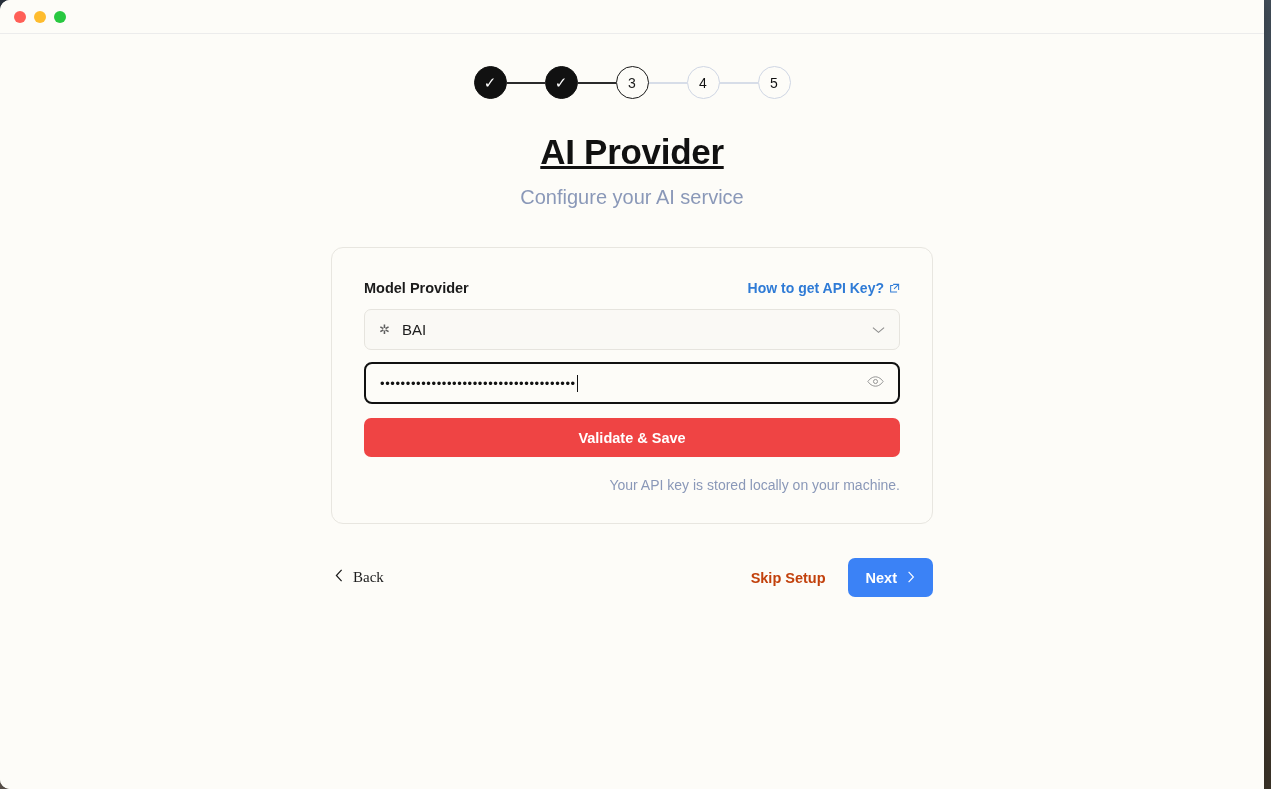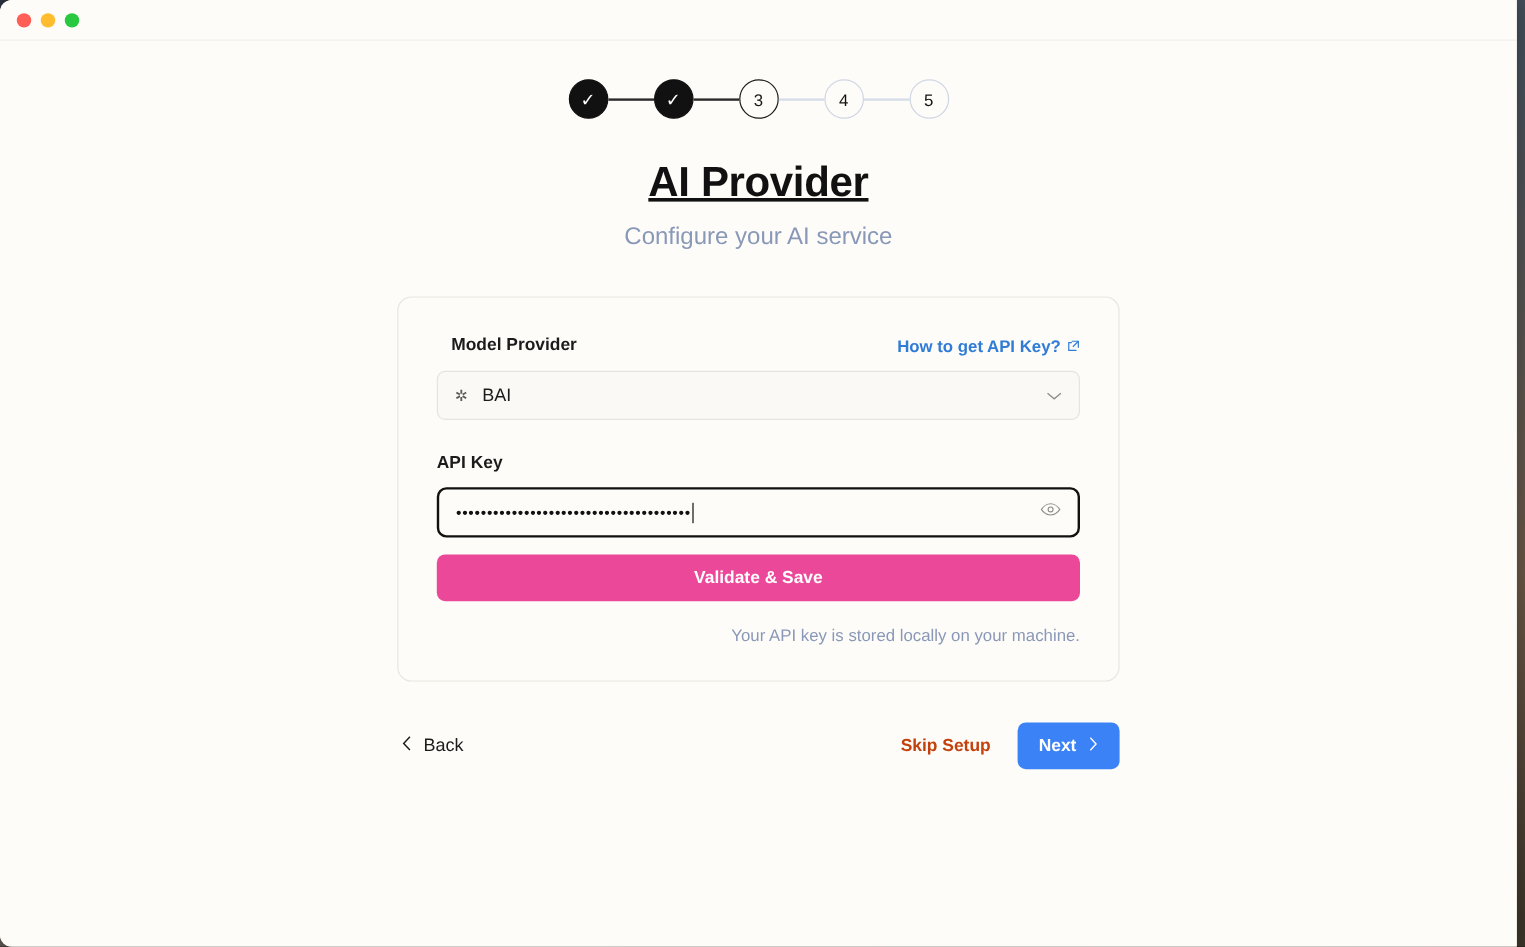--- a/index.html
+++ b/index.html
@@ -109,21 +109,20 @@
     margin-top: 38px;
     background: #fdfcf8;
     border: 1px solid #e8e6e0;
     border-radius: 12px;
     padding: 32px 32px 30px 32px;
   }
   .row-between {
     display: flex;
     justify-content: space-between;
     align-items: flex-start;
-    margin-left: 12px;
   }
   .field-label {
     font-size: 14.5px;
     font-weight: bold;
     color: #1b1b1b;
   }
   .help-link {
     font-size: 14px;
     color: #2f7bd6;
     text-decoration: none;
@@ -194,21 +193,21 @@
   }
   .eye {
     margin-left: auto;
     color: #8d8d8d;
   }
 
   .primary-btn {
     margin-top: 14px;
     width: 100%;
     height: 39px;
-    background: #ec4899;
+    background: #ef4444;
     color: #fff;
     border: none;
     border-radius: 7px;
     font-size: 14.5px;
     font-weight: bold;
     cursor: pointer;
     font-family: "Liberation Sans", sans-serif;
   }
   .note {
     margin-top: 20px;
@@ -226,21 +225,21 @@
   .back-btn {
     display: inline-flex;
     align-items: center;
     gap: 10px;
     font-size: 15px;
     color: #1b1b1b;
     background: transparent;
     border: none;
     cursor: pointer;
     padding: 6px 4px;
-    font-family: Liberation Sans, sans-serif;
+    font-family: Liberation Serif, serif;
     font-weight: 500;
   }
   .footer-right {
     margin-left: auto;
     display: flex;
     align-items: center;
     gap: 22px;
   }
   .skip-btn {
     font-size: 14.5px;
@@ -315,21 +314,20 @@
       <div class="select">
         <span class="provider-icon">✲</span>
         <span class="provider-name">BAI</span>
         <span class="chev">
           <svg width="13" height="8" viewBox="0 0 14 8">
             <path d="M1 1.5L7 6.5L13 1.5" stroke="#8d8d8d" stroke-width="1.2" fill="none"></path>
           </svg>
         </span>
       </div>
 
-      <span class="field-label-2">API Key</span>
 
       <div class="apikey">
         <span class="masked">••••••••••••••••••••••••••••••••••••••</span>
         <span class="caret"></span>
         <span class="eye">
           <svg width="17" height="13" viewBox="0 0 20 14">
             <path d="M1 7C1 7 4.5 1.5 10 1.5C15.5 1.5 19 7 19 7C19 7 15.5 12.5 10 12.5C4.5 12.5 1 7 1 7Z" stroke="#8d8d8d" stroke-width="1.1" fill="none"></path>
             <circle cx="10" cy="7" r="2.4" stroke="#8d8d8d" stroke-width="1.1" fill="none"></circle>
           </svg>
         </span>

